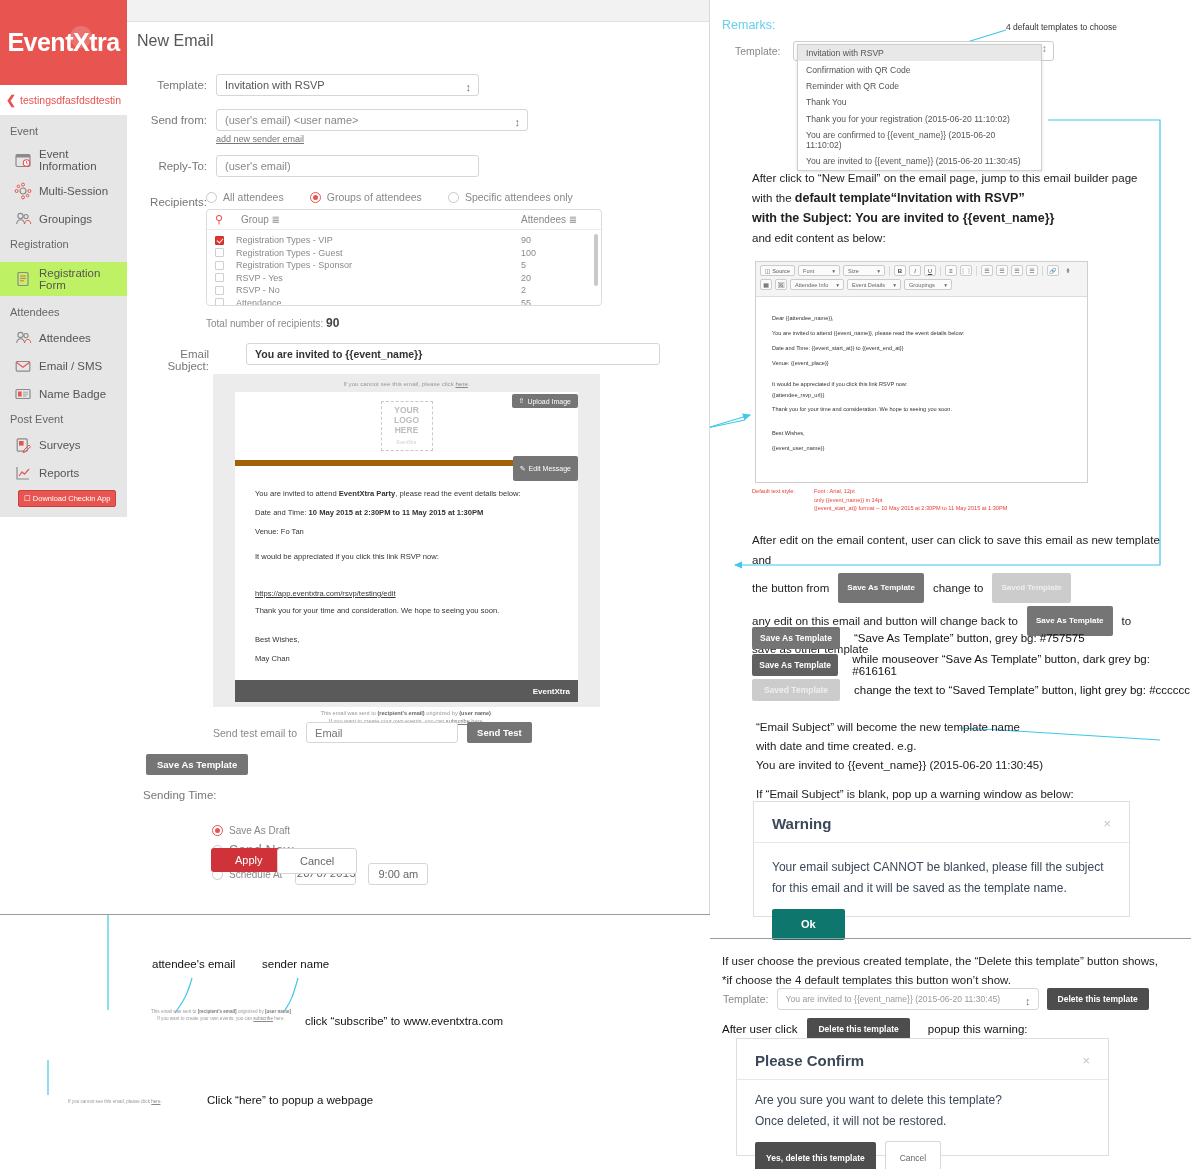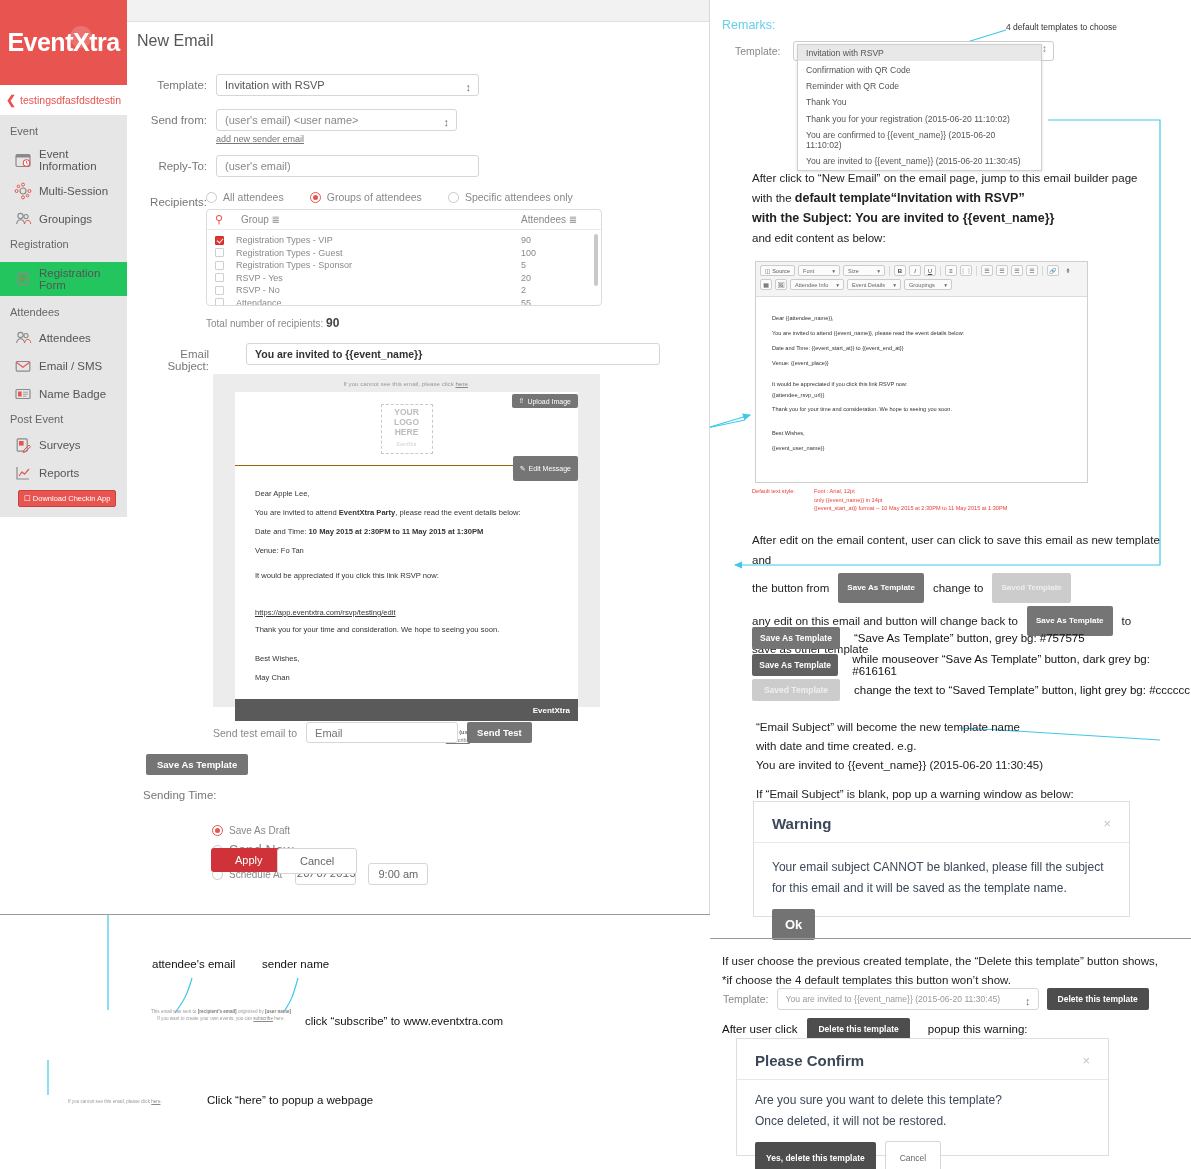--- a/index.html
+++ b/index.html
@@ -28,21 +28,21 @@
     content:""; position:absolute; left:-3px; top:-2px; width:22px; height:22px;
     border-radius:50%; background:#fff; opacity:.18;
   }
   .back-row { height:30px; display:flex; align-items:center; gap:4px; padding:0 6px; }
   .back-chev { color:#e8544f; font-size:12px; font-weight:bold; }
   .back-label { color:#e8544f; font-size:10.5px; white-space:nowrap; overflow:hidden; }
   .nav-group { background:#e6e6e6; padding:5px 0 6px 0; }
   .nav-group.alt { background:#e6e6e6; }
   .nav-head { font-size:11px; color:#666; padding:5px 0 6px 10px; }
   .nav-item { display:flex; align-items:center; gap:7px; padding:5px 0 5px 14px; font-size:11.5px; color:#555; }
-  .nav-item.sel { background:#22c55e; }
+  .nav-item.sel { background:#bef264; }
   .nav-ico { width:18px; height:18px; flex:0 0 18px; position:relative; }
   .nav-ico svg { display:block; }
   .dl-btn {
     margin:3px 0 4px 18px; display:inline-block;
     background:#e8544f; color:#fff; font-size:7.5px; padding:3px 5px; border-radius:2px;
     border:1px solid #c9403c; white-space:nowrap;
   }
 
   
   .page-title { position:absolute; left:137px; top:32px; font-size:16px; color:#555; }
@@ -81,21 +81,21 @@
   .gt-scroll { position:absolute; right:3px; top:24px; width:4px; height:52px; background:#c9c9c9; border-radius:2px; }
 
   .total-line { position:absolute; left:206px; top:316px; font-size:10px; color:#8a8a8a; }
   .total-line b { color:#444; font-size:12px; }
 
   
   .preview-wrap { position:absolute; left:213px; top:374px; width:387px; height:333px; background:#ececec; }
   .pv-top-note { text-align:center; font-size:6.2px; color:#999; padding:6px 0 5px 0; }
   .pv-top-note u { color:#888; }
   .pv-card { margin:0 22px; background:#fff; }
-  .pv-logo-area { height:74px; position:relative; display:flex; align-items:center; justify-content:center; border-bottom:1px solid #a16207; }
+  .pv-logo-area { height:74px; position:relative; display:flex; align-items:center; justify-content:center; border-bottom:6px solid #a16207; }
   .pv-logo-box { width:52px; height:50px; border:1px dashed #c9c9c9; display:flex; flex-direction:column; align-items:center; justify-content:center; color:#bdbdbd; font-size:8.5px; font-weight:bold; line-height:10px; }
   .pv-logo-sub { font-size:4.5px; font-weight:normal; margin-top:3px; color:#cfcfcf; }
   .pv-btn { position:absolute; right:0; top:2px; background:#757575; color:#fff; font-size:7px; padding:3px 7px; border-radius:2px; display:flex; align-items:center; gap:3px; }
   .pv-edit-btn { position:absolute; right:0; top:-10px; background:#757575; color:#fff; font-size:7px; padding:3px 7px; border-radius:2px; display:flex; align-items:center; gap:3px; }
   .pv-body { position:relative; padding:18px 20px 12px 20px; font-size:7.6px; color:#333; line-height:19px; }
   .pv-body .lnk { color:#333; text-decoration:underline; display:block; }
   .pv-footer { background:#5a5a5a; height:22px; display:flex; align-items:center; justify-content:flex-end; padding-right:8px; }
   .pv-footer-logo { color:#fff; font-size:8px; font-weight:bold; }
   .pv-bot-note { text-align:center; font-size:5.6px; color:#999; line-height:8px; padding-top:7px; }
   .pv-bot-note u { color:#7a7a7a; }
@@ -145,21 +145,21 @@
 
   .swatch-row { position:absolute; display:flex; align-items:center; gap:14px; }
   .swatch-btn { width:88px; text-align:center; font-size:8.5px; color:#fff; padding:6px 0; border-radius:2px; font-weight:bold; }
 
   
   .modal { position:absolute; background:#fff; border:1px solid #dedede; }
   .modal-head { display:flex; align-items:center; justify-content:space-between; padding:13px 18px 10px 18px; border-bottom:1px solid #e8e8e8; }
   .modal-title { font-size:15px; color:#3c4858; font-weight:bold; }
   .modal-x { color:#c4c4c4; font-size:13px; }
   .modal-body { padding:14px 18px 16px 18px; font-size:12px; color:#3c4858; line-height:21px; }
-  .modal-ok { background:#737373; color:#fff; font-size:13px; padding:5px 13px; border-radius:2px; display:inline-block; margin-top:10px; font-weight:bold; }
+  .modal-ok { background:#0f766e; color:#fff; font-size:11px; padding:5px 29px; border-radius:2px; display:inline-block; margin-top:10px; font-weight:bold; }
   .modal-dark { background:#4d4d4d; color:#fff; font-size:8.5px; padding:6px 11px; border-radius:2px; display:inline-block; font-weight:bold; }
   .modal-cancel { background:#fff; border:1px solid #d7d7d7; color:#666; font-size:8.5px; padding:6px 14px; border-radius:2px; display:inline-block; }
 
   .hr-sep { position:absolute; left:710px; top:938px; width:481px; height:1px; background:#9b9b9b; }
   .hr-sep2 { position:absolute; left:0; top:914px; width:710px; height:1px; background:#9b9b9b; }
 
   
   .mini-note { position:absolute; font-size:4.6px; color:#9a9a9a; line-height:7px; }
   .mini-note b { color:#7a7a7a; }
   .mini-note u { color:#8a8a8a; }
@@ -335,21 +335,21 @@
     <div class="frow" style="left:147px; top:74px;">
       <div class="flabel" style="width:60px;">Template:</div>
       <div style="margin-left:9px;">
         <div class="fselect" style="width:263px; color:#555;">Invitation with RSVP</div>
       </div>
     </div>
 
     <div class="frow" style="left:147px; top:109px;">
       <div class="flabel" style="width:60px;">Send from:</div>
       <div style="margin-left:9px;">
-        <div class="fselect" style="width:241px;">(user's email) &lt;user name&gt;</div>
+        <div class="fselect" style="width:312px;">(user's email) &lt;user name&gt;</div>
         <a class="sublink">add new sender email</a>
       </div>
     </div>
 
     <div class="frow" style="left:147px; top:155px;">
       <div class="flabel" style="width:60px;">Reply-To:</div>
       <div style="margin-left:9px;">
         <div class="finput" style="width:263px;">(user's email)</div>
       </div>
     </div>
@@ -438,21 +438,20 @@
             <span>LOGO</span>
             <span>HERE</span>
             <span class="pv-logo-sub">EventXtra</span>
           </div>
         </div>
         <div class="pv-body">
           <div class="pv-edit-btn">
             <span>✎</span>
             <span>Edit Message</span>
           </div>
-          <div>Dear Apple Lee,</div>
           <div>
             <span>You are invited to attend </span><b>EventXtra Party</b><span>, please read the event details below:</span>
           </div>
           <div>
             <span>Date and Time: </span><b>10 May 2015 at 2:30PM to 11 May 2015 at 1:30PM</b>
           </div>
           <div>Venue: Fo Tan</div>
           <div style="height:10px;"></div>
           <div style="line-height:12px;">It would be appreciated if you click this link RSVP now:</div>
           <div class="lnk" style="line-height:14px;margin-top:24px;">https://app.eventxtra.com/rsvp/testing/edit</div>

